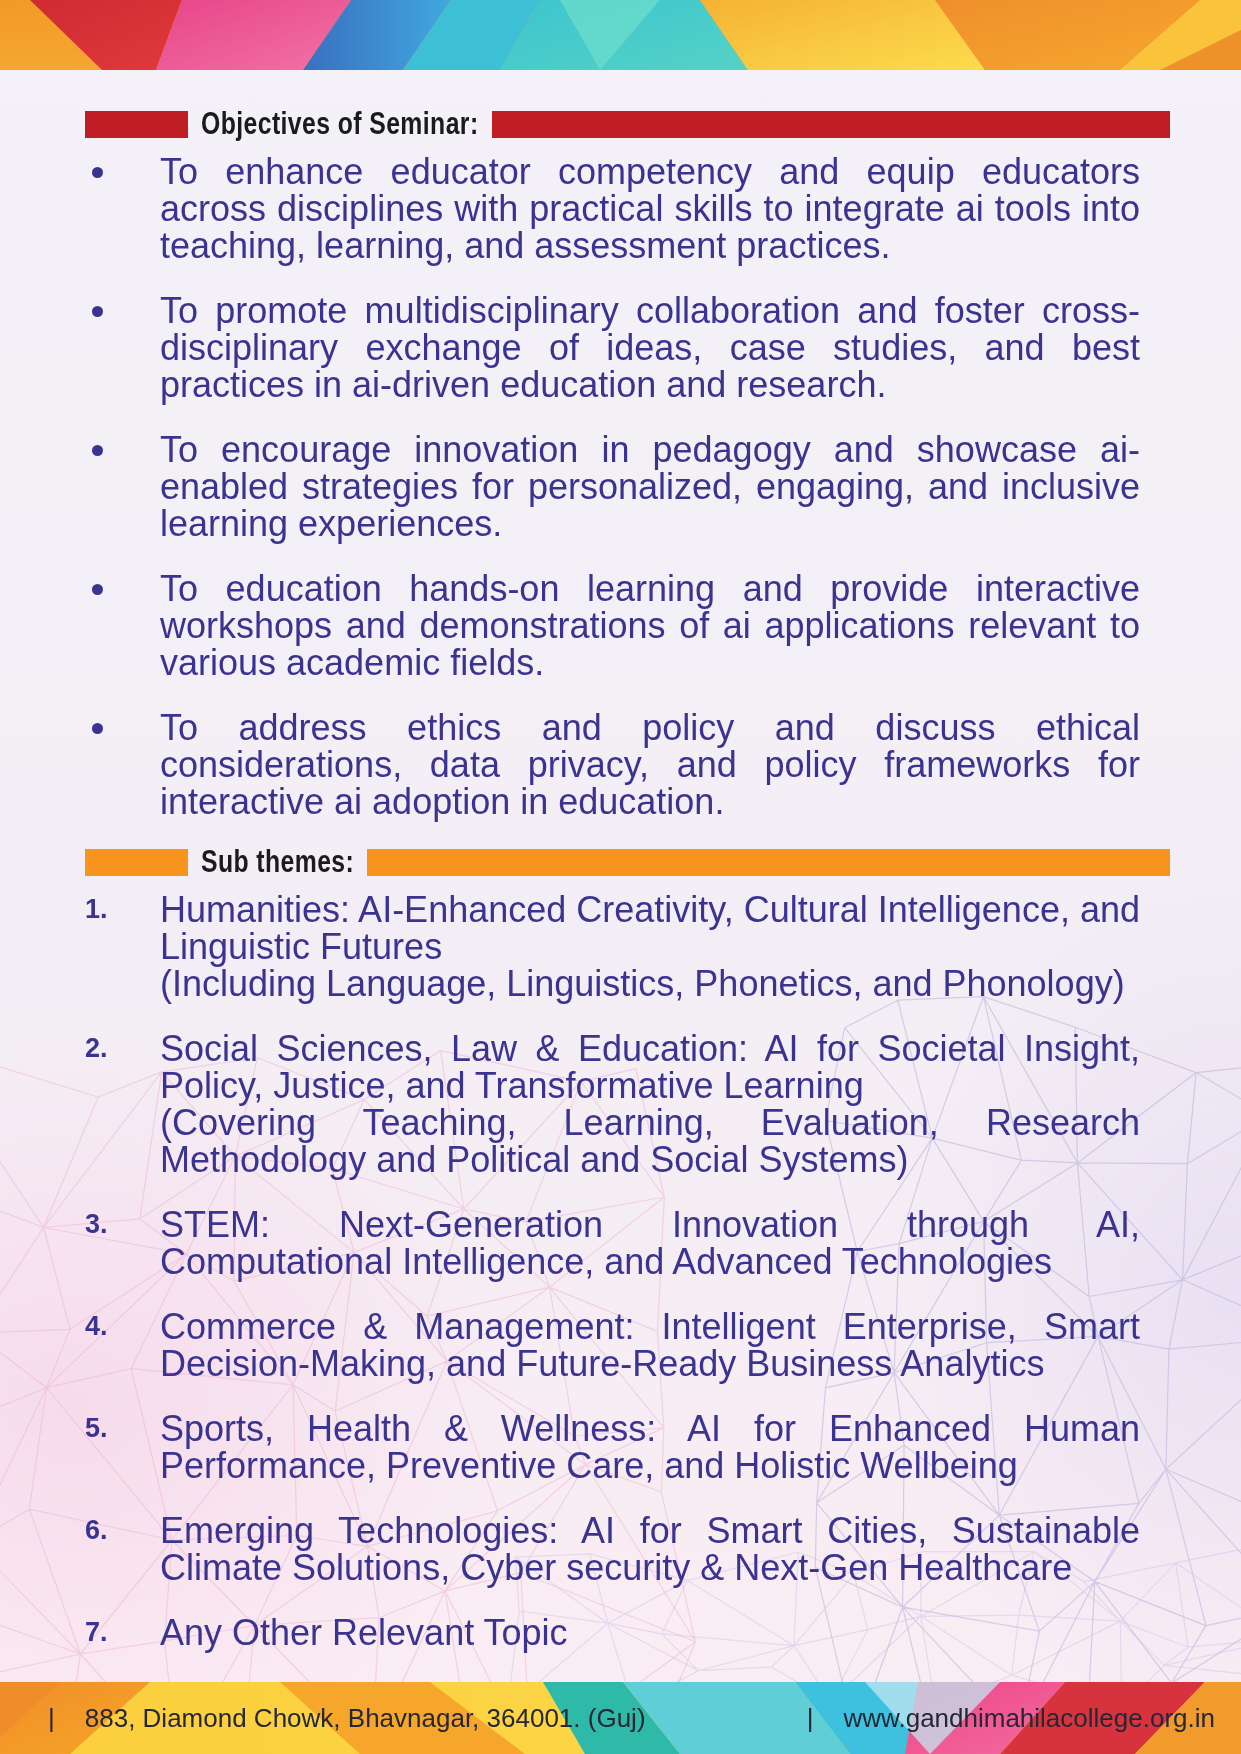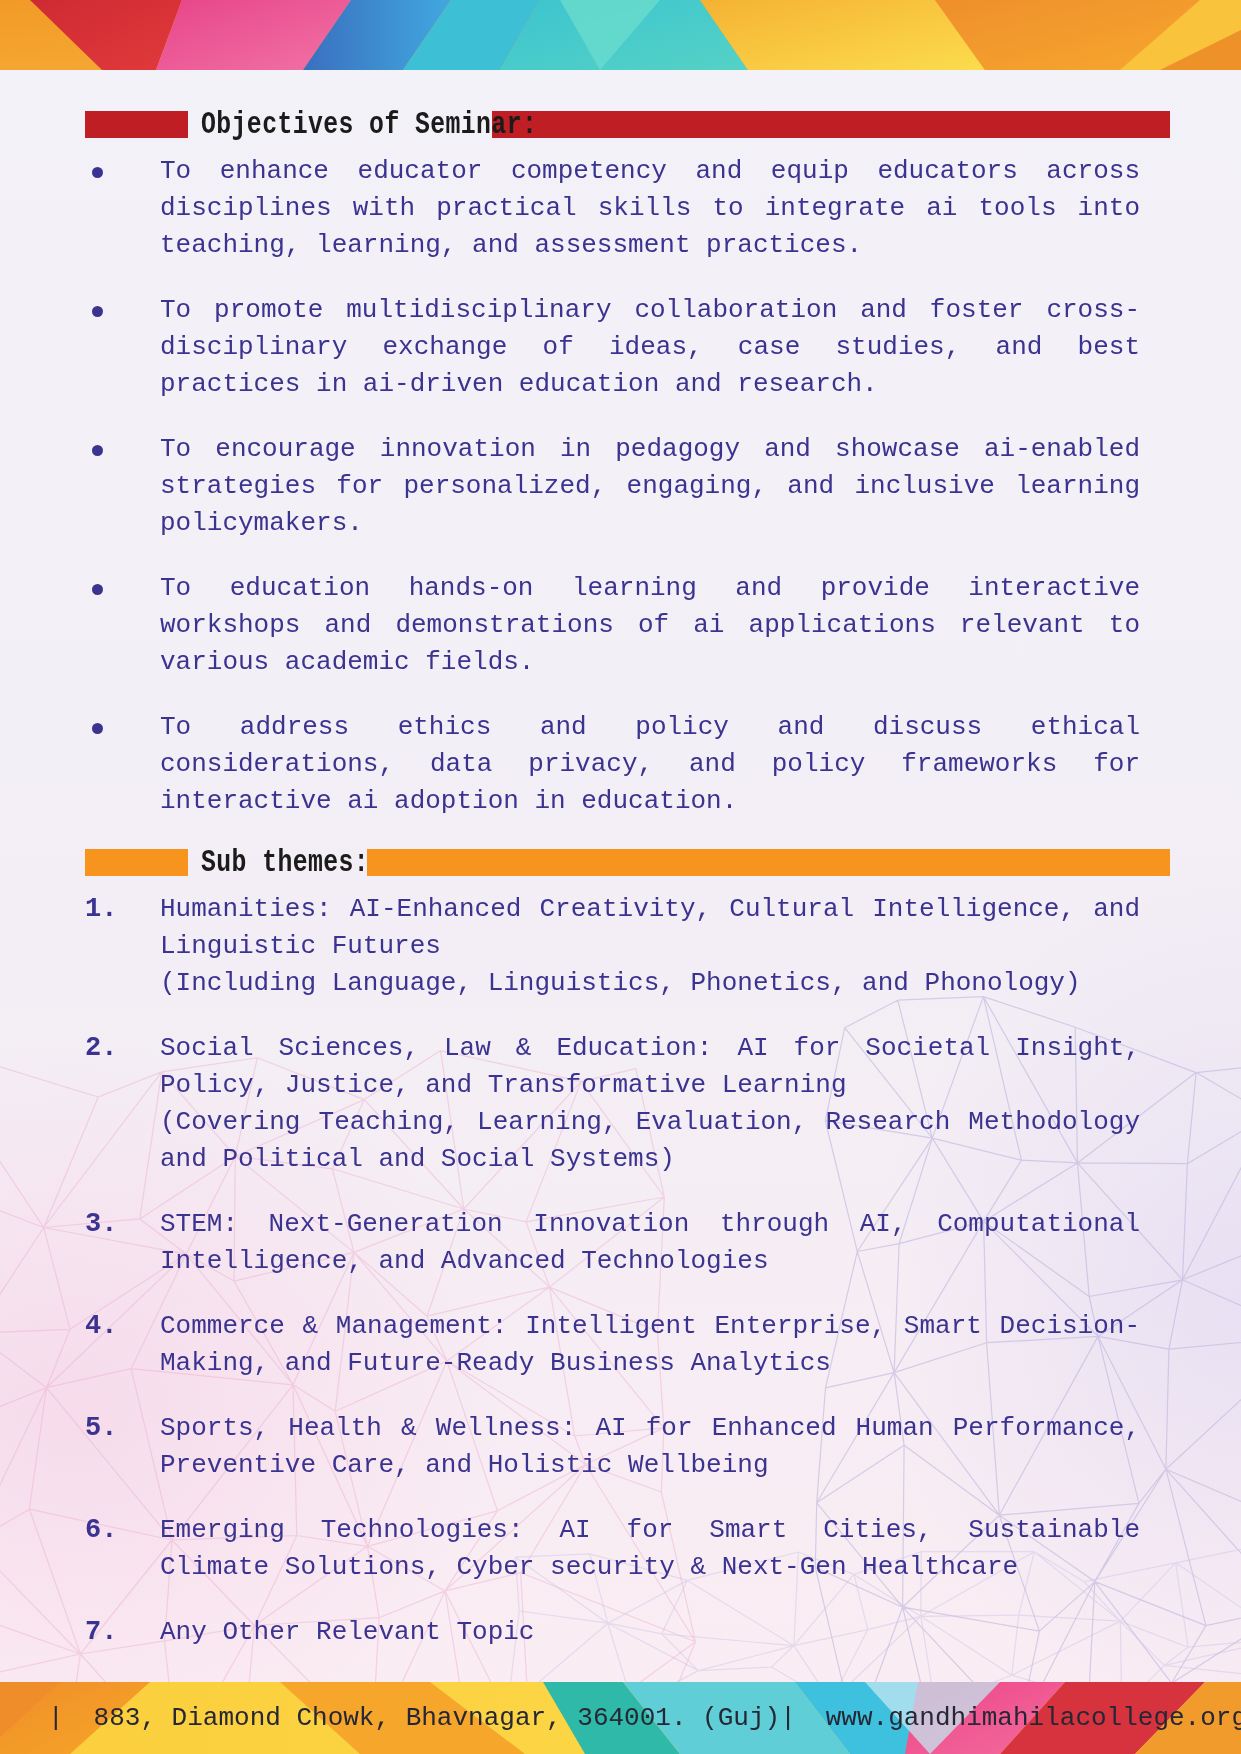--- a/index.html
+++ b/index.html
@@ -1,20 +1,20 @@
 <!DOCTYPE html>
 <html style="--ink: #3b3390; --heading: #1b1b1b; --footer-ink: #262734;"><head>
 <meta charset="utf-8">
 <style>
   html,body{margin:0;padding:0;background:#ffffff;}
   .page{
     position:relative;
     width:1241px;height:1754px;
     overflow:hidden;
-    font-family:Liberation Mono, monospace;
+    font-family:Liberation Sans, sans-serif;
     background:
       radial-gradient(620px 520px at 6% 80%, rgba(246,205,228,.55), rgba(246,205,228,0) 70%),
       radial-gradient(520px 620px at 100% 74%, rgba(223,216,242,.6), rgba(223,216,242,0) 70%),
       linear-gradient(180deg,#f3f2f8 0%,#f3eef5 55%,#fbecf3 100%);
   }
   .banner-top{position:absolute;top:0;left:0;width:1241px;height:70px;display:block;}
   .mesh-layer{position:absolute;inset:0;z-index:0;pointer-events:none;}
   .content{
     position:relative;z-index:1;
     padding:40px 71px 0 85px;
@@ -31,21 +31,21 @@
     font-weight:bold;font-size:31px;letter-spacing:.5px;
     color:var(--heading,#1b1b1b);white-space:nowrap;
   }
   ul.objectives,ol.subthemes{list-style:none;margin:0;padding:0;}
   ul.objectives li,ol.subthemes li{display:flex;margin-bottom:28px;}
   .marker{flex:0 0 75px;}
   .dot{display:block;width:11px;height:11px;border-radius:50%;background:var(--ink,#3b3390);margin:14px 0 0 7px;}
   .num{flex:0 0 75px;font-weight:bold;font-size:27px;line-height:37px;}
   .obj-text,.st-text,.st-note{
     flex:1 1 auto;margin:0 30px 0 0;
-    font-size:26px;line-height:37px;text-align:justify;
+    font-size:36px;line-height:37px;text-align:justify;
   }
   .st-body{flex:1 1 auto;margin-right:30px;}
   .st-body .st-text,.st-body .st-note{margin-right:0;}
   .st-note:empty{display:none;}
   ul.objectives{margin-bottom:6px;}
   .subthemes-heading{margin-top:24px;}
   .footer{position:absolute;left:0;bottom:0;width:1241px;height:72px;z-index:2;}
   .footer svg{position:absolute;inset:0;width:100%;height:100%;}
   .footer-textrow{
     position:relative;height:100%;
@@ -129,21 +129,21 @@
       <li>
           <span class="marker">
             <span class="dot"></span>
           </span>
           <p class="obj-text">To promote multidisciplinary collaboration and foster cross-disciplinary exchange of ideas, case studies, and best practices in ai-driven education and research.</p>
         </li>
       <li>
           <span class="marker">
             <span class="dot"></span>
           </span>
-          <p class="obj-text">To encourage innovation in pedagogy and showcase ai-enabled strategies for personalized, engaging, and inclusive learning policymakers.</p>
+          <p class="obj-text">To encourage innovation in pedagogy and showcase ai-enabled strategies for personalized, engaging, and inclusive learning experiences.</p>
         </li>
       <li>
           <span class="marker">
             <span class="dot"></span>
           </span>
           <p class="obj-text">To education hands-on learning and provide interactive workshops and demonstrations of ai applications relevant to various academic fields.</p>
         </li>
       <li>
           <span class="marker">
             <span class="dot"></span>

